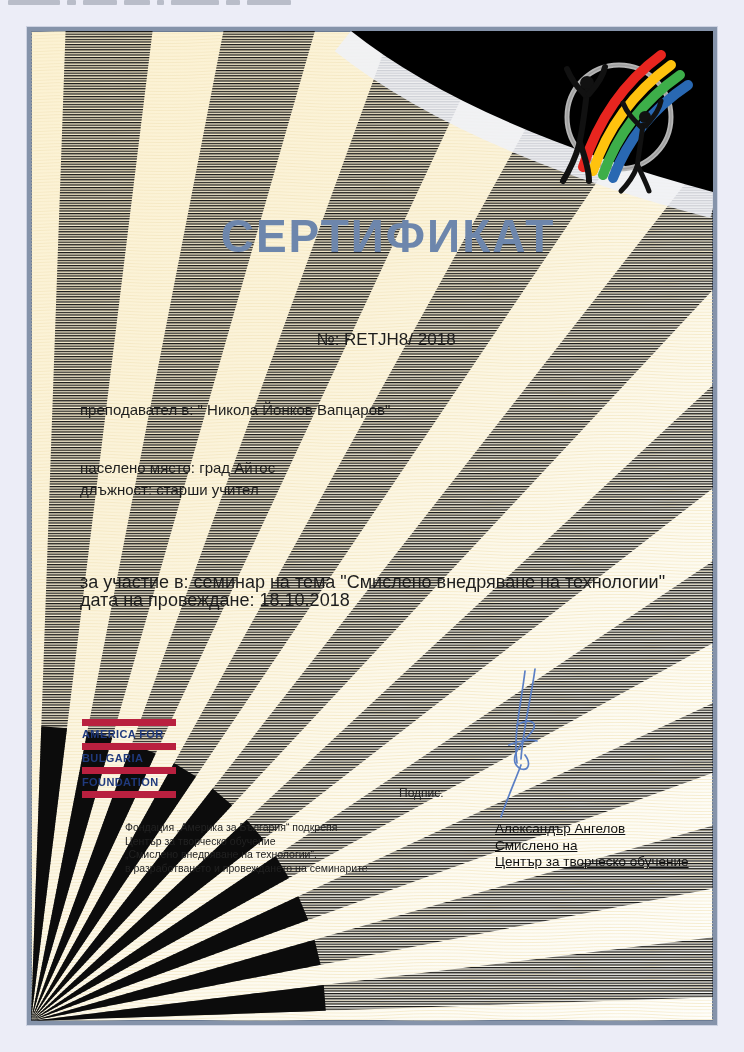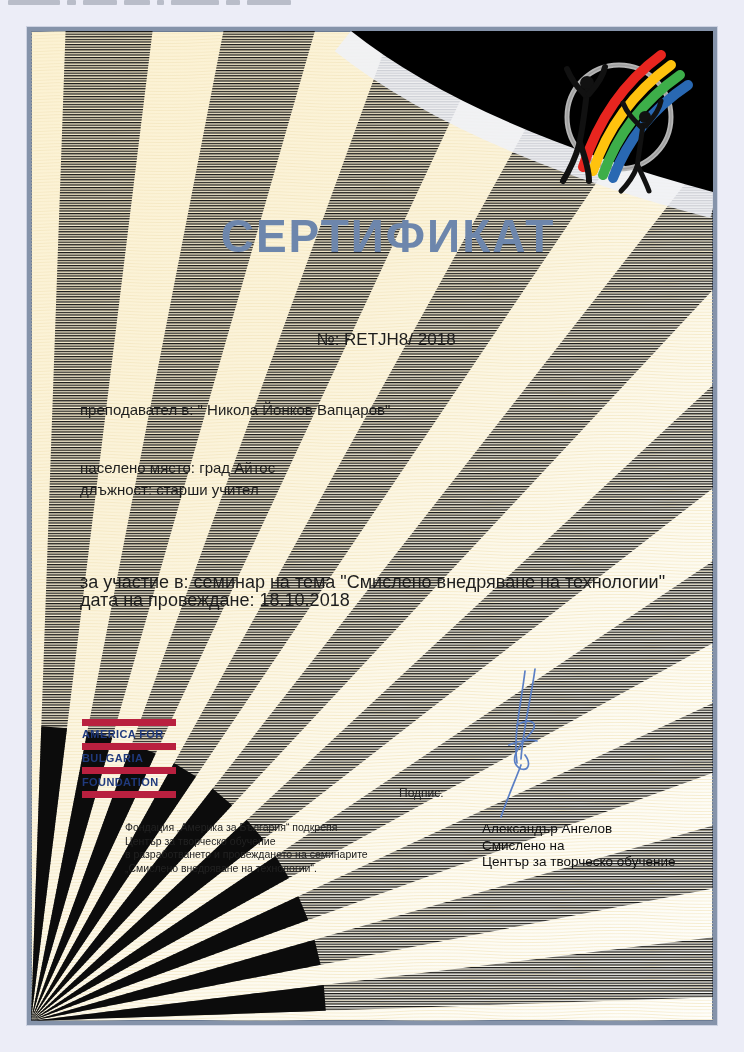--- a/index.html
+++ b/index.html
@@ -43,21 +43,21 @@
   .seminar{left:49px;top:542px;font-size:18px;color:#1d1d1d;line-height:18px;white-space:nowrap;}
 
   .afb{left:51px;top:688px;width:94px;display:flex;flex-direction:column;}
   .afb .bar{height:7px;width:100%;}
   .afb .txt{font-size:11px;font-weight:bold;letter-spacing:.4px;line-height:15px;padding:1px 0;}
 
   .fnote{left:49px;top:790px;font-size:10.5px;line-height:13.5px;color:#222;white-space:nowrap;margin-left:45px;}
 
   .sign-label{left:368px;top:755px;font-size:12px;color:#222;}
   .sig-svg{left:428px;top:636px;}
-  .name-block{left:451px;top:790px;font-size:13.5px;line-height:16.5px;color:#111;white-space:nowrap;}
+  .name-block{left:464px;top:790px;font-size:13.5px;line-height:16.5px;color:#111;white-space:nowrap;text-decoration:underline;}
 
   .logo-svg{left:518px;top:4px;}
 </style>
 </head>
 <body>
 
 <div class="top-artifact">
   <span></span>
     <span></span>
     <span></span>
@@ -153,22 +153,22 @@
     <div class="bar" style="background:#b9203f"></div>
     <div class="txt" style="color:#203a7d">BULGARIA</div>
     <div class="bar" style="background:#b9203f"></div>
     <div class="txt" style="color:#203a7d">FOUNDATION</div>
     <div class="bar" style="background:#b9203f"></div>
   </div>
 
   <div class="abs fnote">
     <div>Фондация „Америка за България“ подкрепя</div>
     <div>Център за творческо обучение</div>
+    <div>„Смислено внедряване на технологии“.</div>
     <div>в разработването и провеждането на семинарите</div>
-    <div>„Смислено внедряване на технологии“.</div>
   </div>
 
   <div class="abs sign-label">Подпис:</div>
 
   <svg class="abs sig-svg" width="110" height="158" viewBox="0 0 110 158">
     <g fill="none" stroke="#5b7fc4" stroke-width="1.7" stroke-linecap="round">
       <path d="M66,4 C62,38 54,68 58,96"></path>
       <path d="M76,2 C72,32 64,62 62,92"></path>
       <path d="M58,58 C72,50 82,56 70,68 C56,82 50,96 62,102 C70,104 72,96 66,88"></path>
       <path d="M62,98 C56,114 48,132 42,150"></path>

